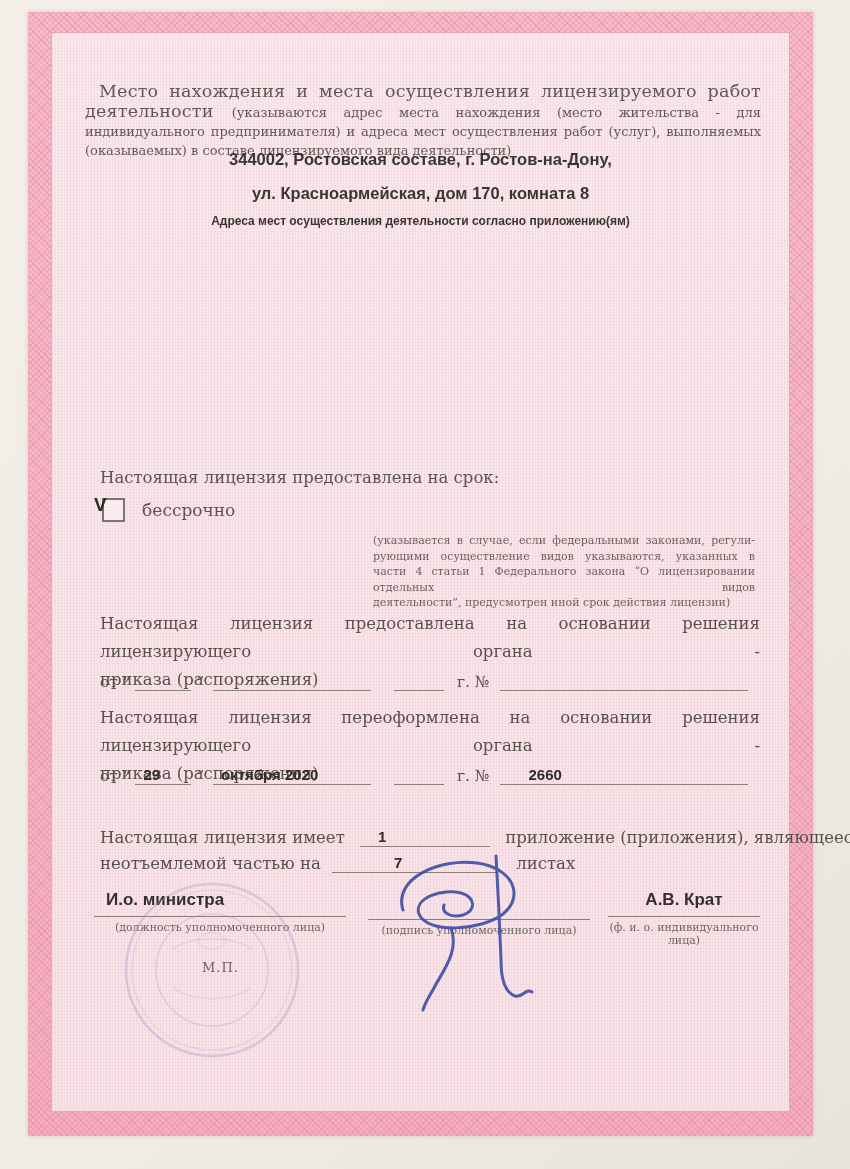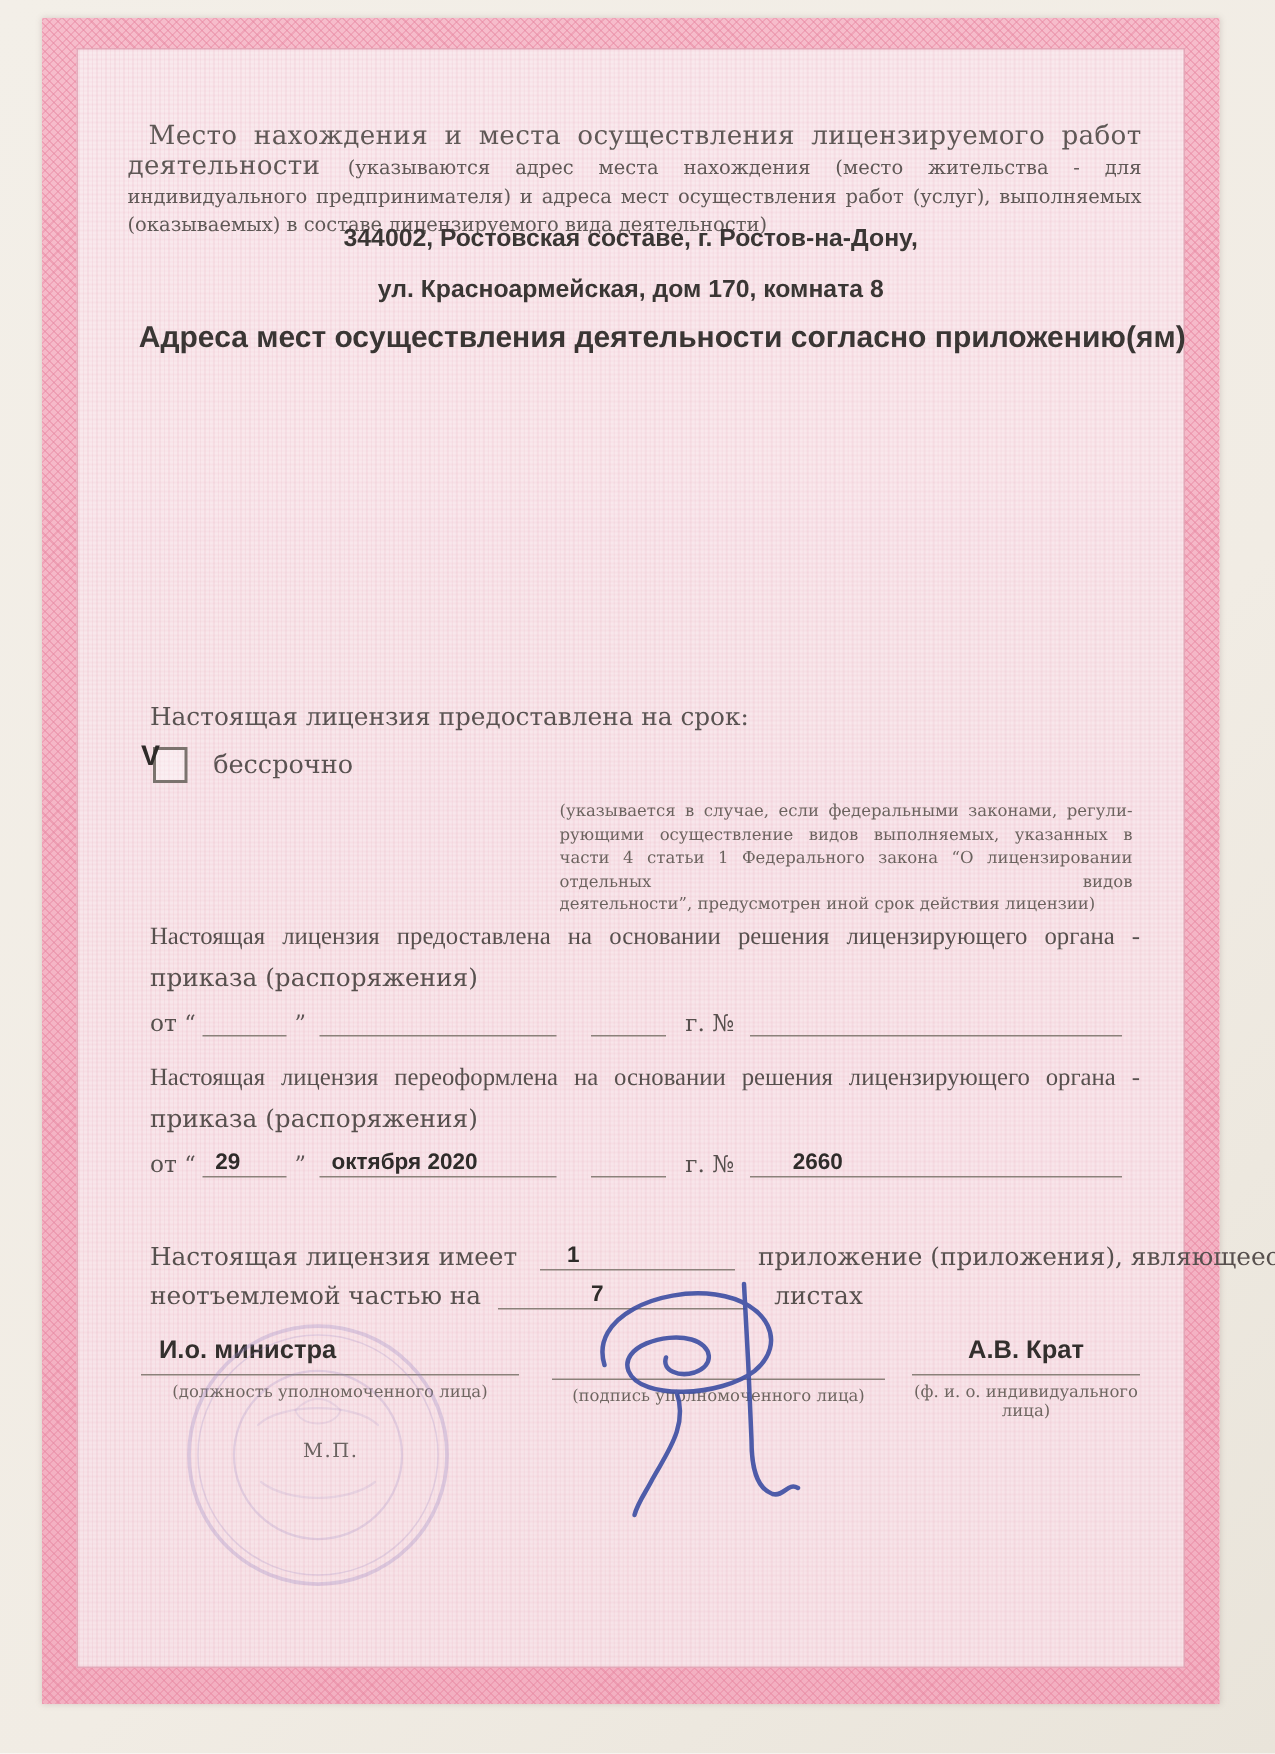--- a/index.html
+++ b/index.html
@@ -27,40 +27,40 @@
   }
   .abs{position:absolute;}
   
   .intro{left:57px;top:70px;width:676px;text-align:justify;
          font-size:13px;line-height:19px;color:#5f5856;text-indent:14px;}
   .intro .big{font-size:17.5px;letter-spacing:.2px;}
   .addr{left:0;width:100%;text-align:center;color:#3a3634;
         font-family:"Liberation Sans",sans-serif;font-weight:bold;}
   .addr1{top:138px;font-size:16.5px;}
   .addr2{top:172px;font-size:16.5px;}
-  .addr3{top:202px;font-size:20px;padding-left:21px;}
+  .addr3{top:202px;font-size:12px;}
   .term-head{left:72px;top:456px;font-size:16.5px;}
   .term-row{left:60px;top:486px;width:672px;height:30px;}
   .cbox{display:inline-block;width:19px;height:20px;border:2px solid #7b736e;
         background:rgba(255,255,255,.35);vertical-align:middle;}
   .vmark{position:absolute;left:0px;top:-4px;font-family:"Liberation Sans",sans-serif;
          font-weight:bold;font-size:19px;color:#2e2b29;}
   .b-label{font-size:17px;vertical-align:middle;margin-left:12px;}
   .u{display:inline-block;border-bottom:1px solid #8b817a;height:20px;
      vertical-align:bottom;position:relative;}
   .val{font-family:"Liberation Sans",sans-serif;font-weight:bold;font-style:normal;
        font-size:15px;color:#2f2c2a;position:absolute;bottom:1px;left:0;width:100%;
        padding-left:8px;box-sizing:border-box;text-align:left;}
   .q{font-size:15px;color:#5a5352;}
   .note{left:345px;top:521px;width:382px;font-size:11px;line-height:15.5px;
         color:#6b625e;}
   .note .jl{display:block;text-align:justify;text-align-last:justify;}
   .note .jl:last-child{text-align-last:left;}
   .para{left:72px;top:0;width:660px;font-size:16.5px;line-height:28px;color:#57504e;}
-  .para .jl{display:block;text-align:justify;text-align-last:justify;font-family:Liberation Serif, serif;}
+  .para .jl{display:block;text-align:justify;text-align-last:justify;}
   .para .jl2{display:block;}
   .fline{left:72px;width:660px;font-size:15.5px;color:#57504e;white-space:nowrap;}
   .cap{font-size:11px;color:#6e6560;text-align:center;}
   .signame{font-family:"Liberation Sans",sans-serif;font-weight:bold;
            font-size:17px;color:#332f2d;}
   .sigline{border-bottom:1px solid #8b817a;height:0;}
   .sigcol{position:absolute;top:0;}
   .mp{font-size:13px;color:#6b6260;letter-spacing:1px;}
   .stamp{filter:blur(.4px);opacity:.85;}
 </style>
@@ -85,21 +85,21 @@
     <span style="position:relative;display:inline-block;margin-left:6px;">
       <span class="vmark">V</span>
       <span class="cbox" style="margin-left:8px;"></span>
     </span>
     <span class="b-label">бессрочно</span>
 
   </div>
 
   <div class="abs note">
     <span class="jl">(указывается в случае, если федеральными законами, регули-</span>
-    <span class="jl">рующими осуществление видов выполняемых, указанных в</span>
+    <span class="jl">рующими осуществление видов указываются, указанных в</span>
     <span class="jl">части 4 статьи 1 Федерального закона “О лицензировании отдельных видов</span>
     <span class="jl">деятельности”, предусмотрен иной срок действия лицензии)</span>
   </div>
 
   <div class="abs para" style="top:598px;">
     <span class="jl">Настоящая лицензия предоставлена на основании решения лицензирующего органа -</span>
     <span class="jl2">приказа (распоряжения)</span>
   </div>
   <div class="abs fline" style="top:658px;">
     <span>от</span>

